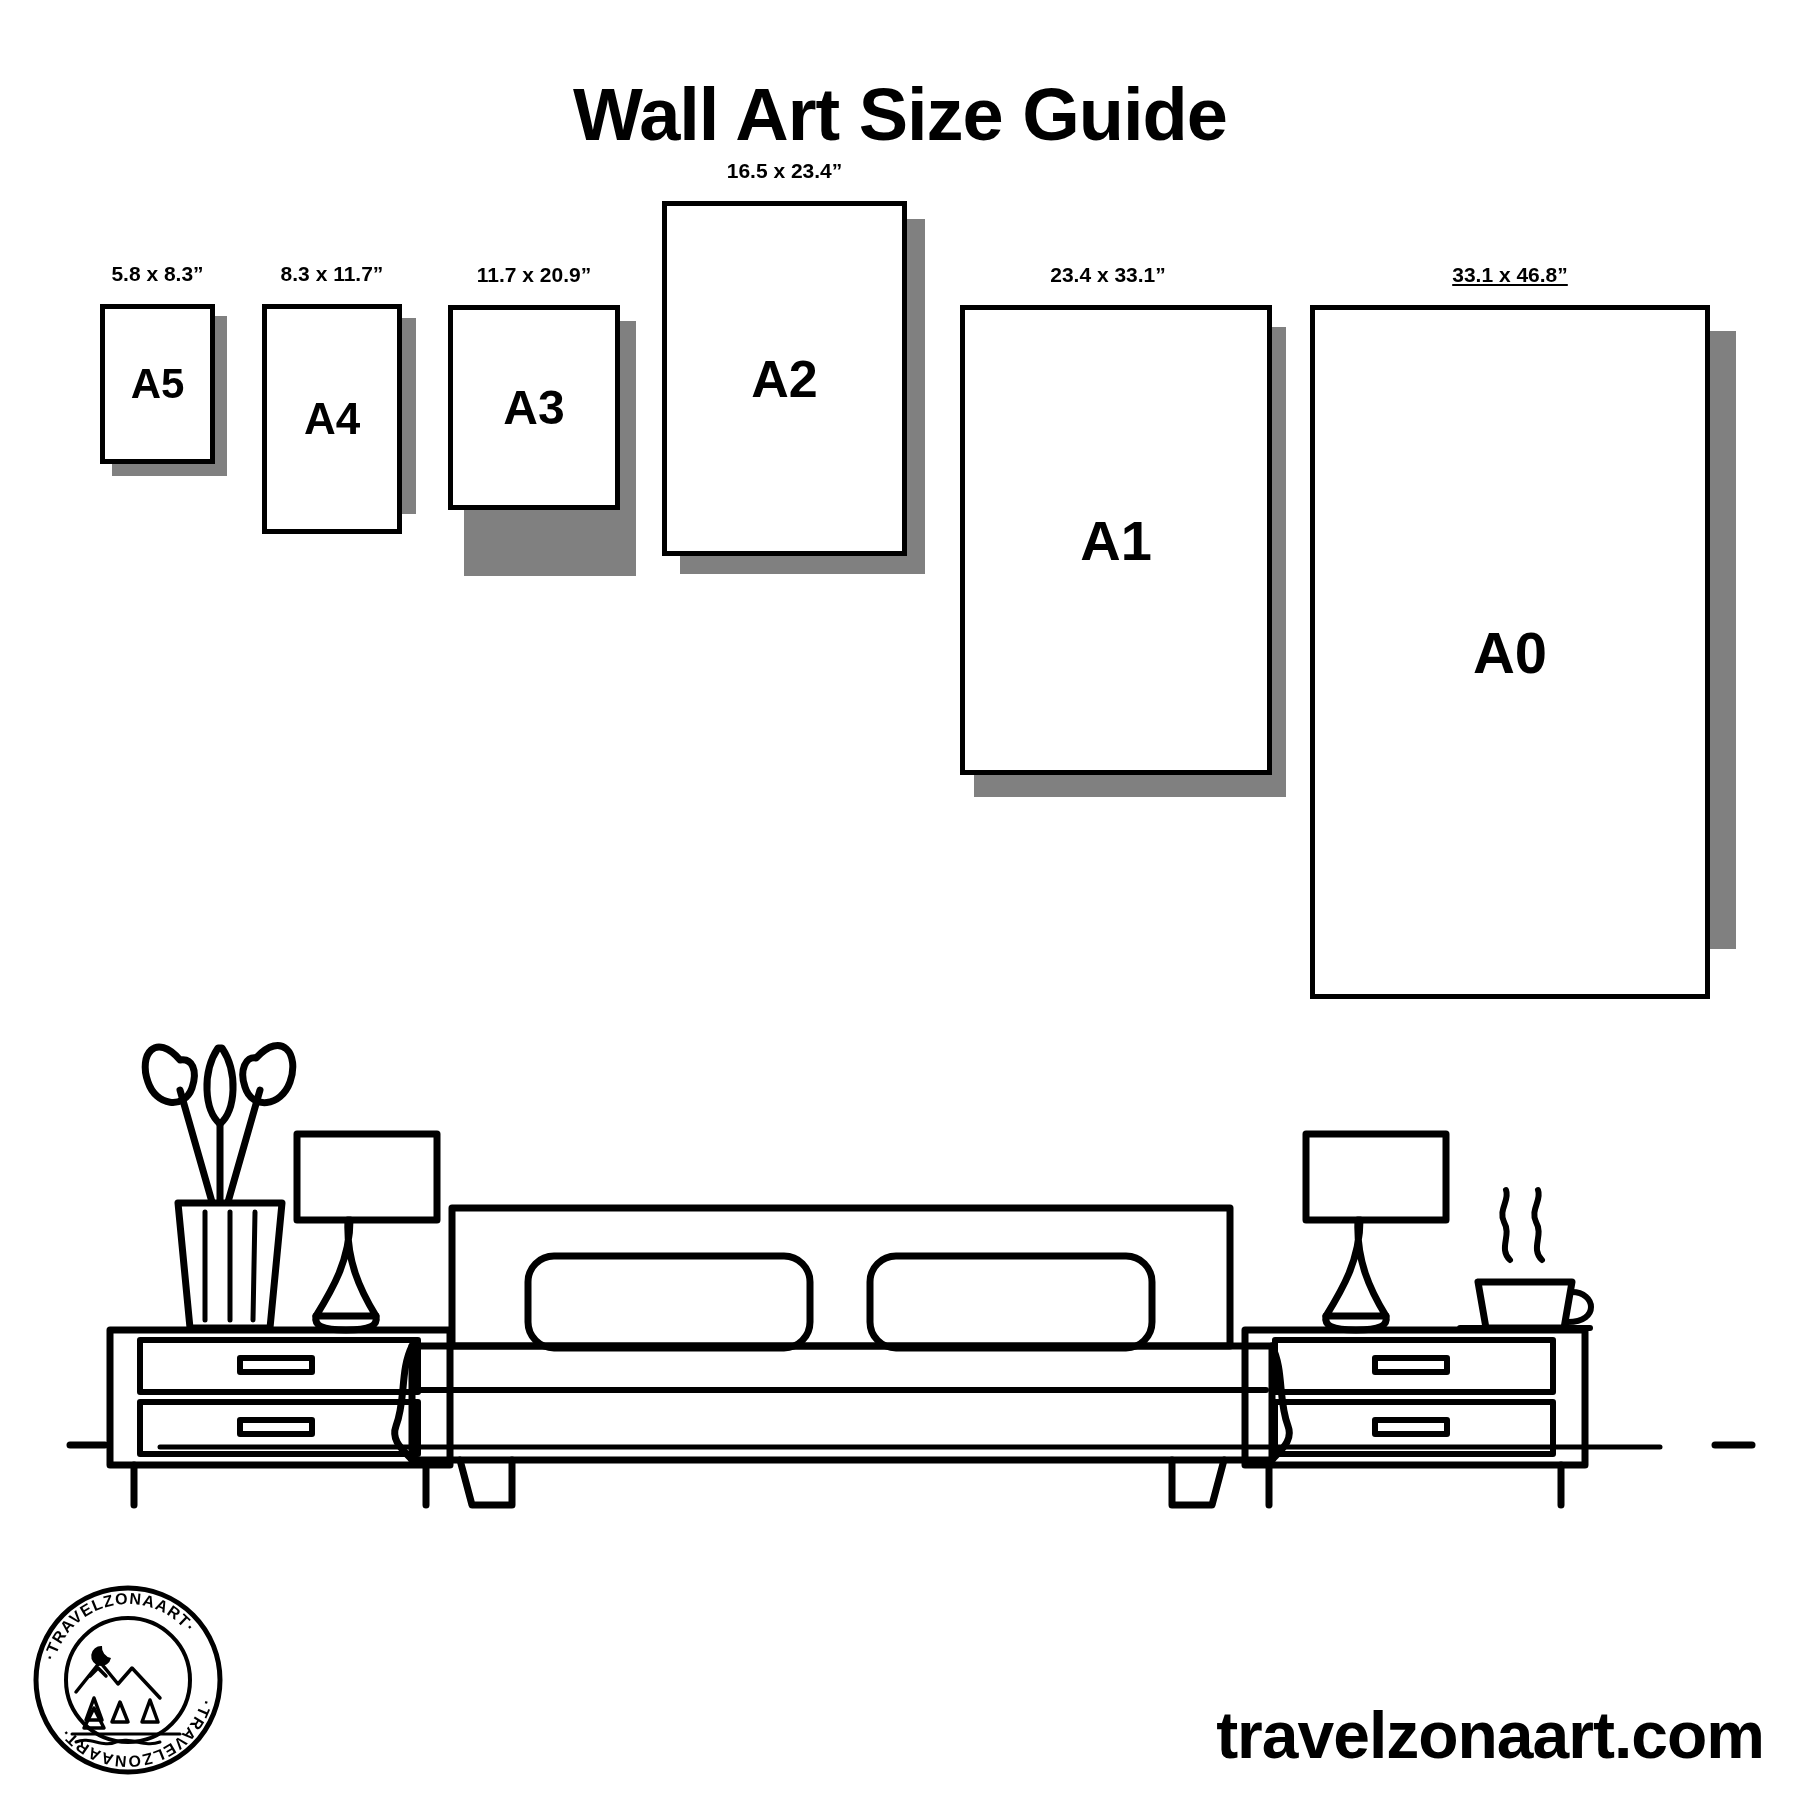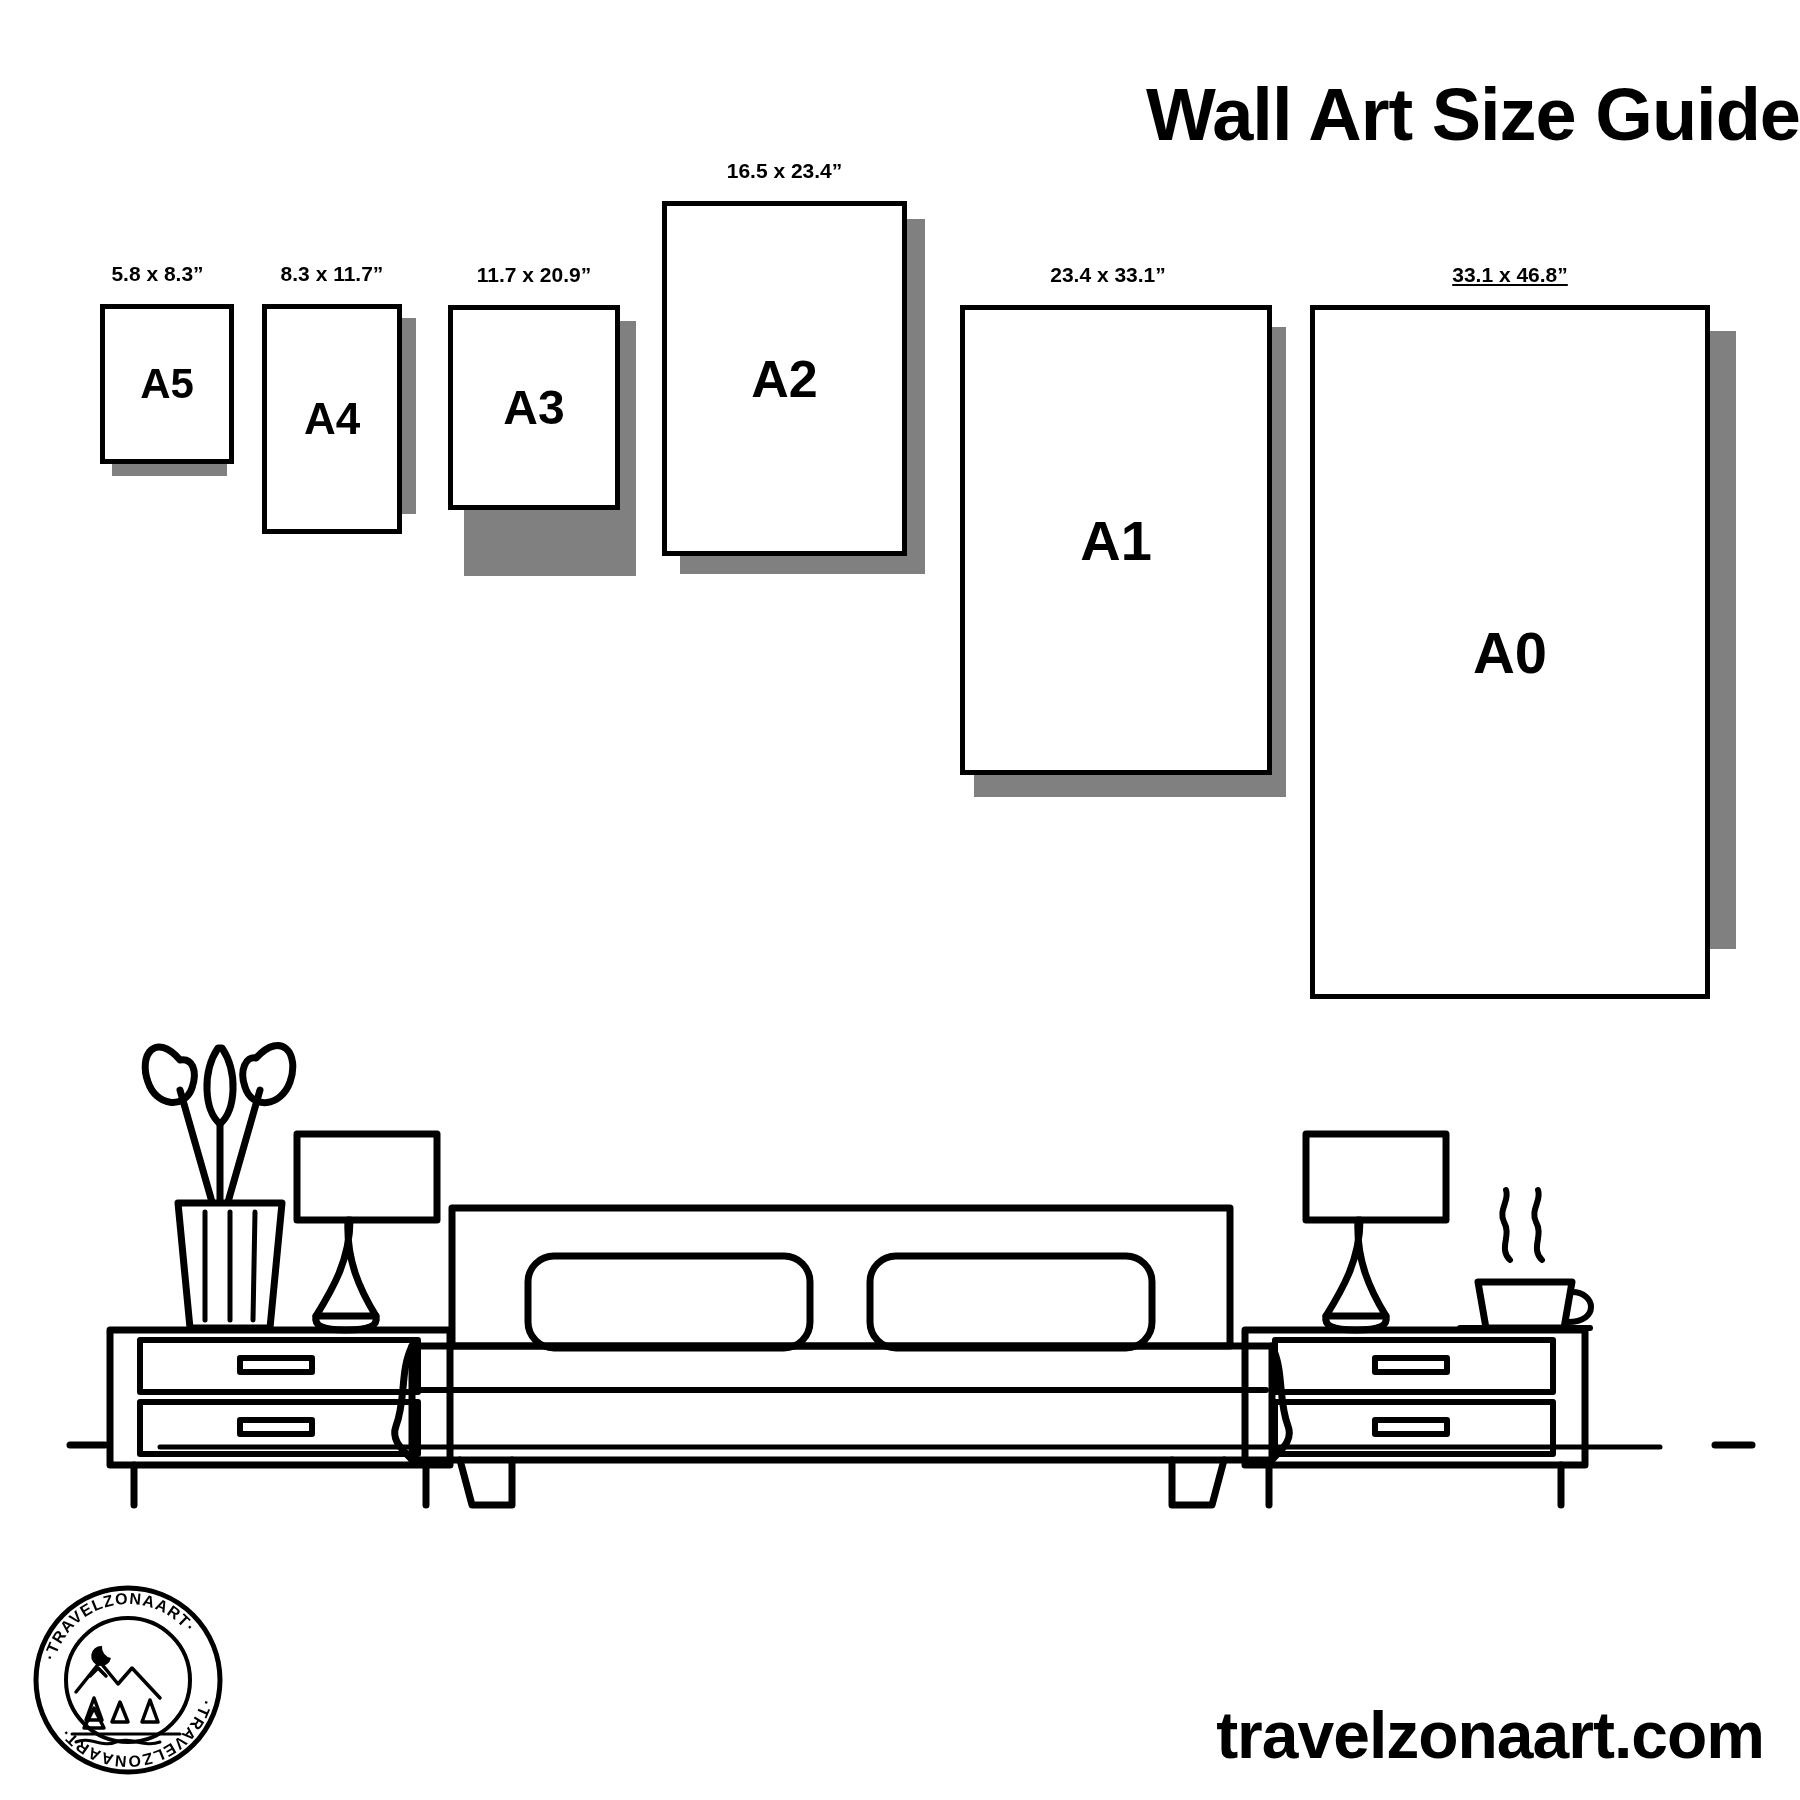--- a/index.html
+++ b/index.html
@@ -15,21 +15,21 @@
     font-family: "Liberation Sans", sans-serif;
     color: #000000;
   }
 
   
   .title {
     position: absolute;
     top: 78px;
     left: 0;
     width: 1800px;
-    text-align: right;
+    text-align: center;
     font-size: 74px;
     font-weight: bold;
     letter-spacing: -1px;
     line-height: 1;
   }
 
   
   .frames {
     position: absolute;
     left: 0;
@@ -102,21 +102,21 @@
 </head>
 <body>
 
 <div class="title">Wall Art Size Guide</div>
 
 <div class="frames">
 
   <div class="frame-group" style="left:100px; width:115px; height:160px; bottom:566px;">
     <div class="frame-dim" style="top:-42px;">5.8 x 8.3”</div>
     <div class="frame-shadow" style="left:12px; top:12px; width:115px; height:160px;"></div>
-    <div class="frame-box" style="left:0; top:0; width:134px; height:160px;">
+    <div class="frame-box" style="left:0; top:0; width:115px; height:160px;">
       <span class="frame-label" style="font-size:42px;">A5</span>
     </div>
   </div>
 
   <div class="frame-group" style="left:262px; width:140px; height:196px; bottom:530px;">
     <div class="frame-dim" style="top:-42px;">8.3 x 11.7”</div>
     <div class="frame-shadow" style="left:14px; top:14px; width:140px; height:196px;"></div>
     <div class="frame-box" style="left:0; top:0; width:140px; height:230px;">
       <span class="frame-label" style="font-size:44px;">A4</span>
     </div>

